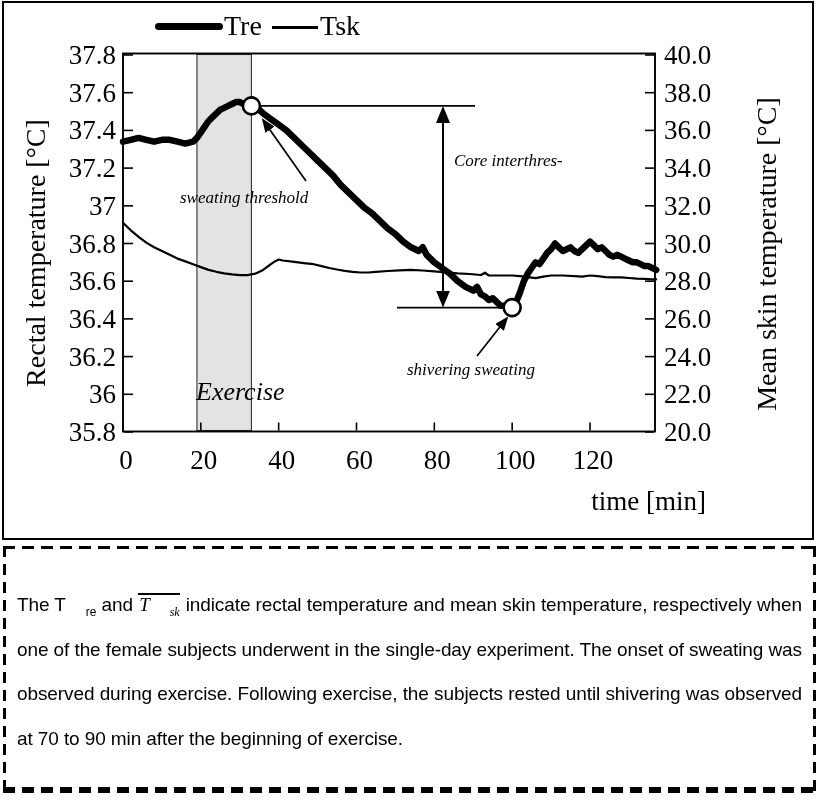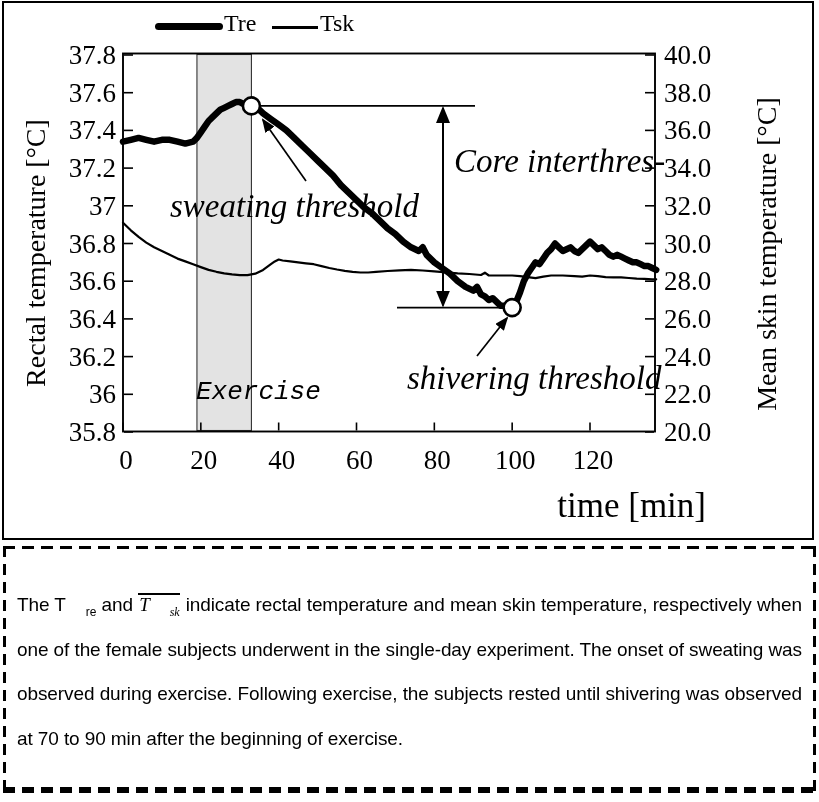--- a/index.html
+++ b/index.html
@@ -4,31 +4,31 @@
 <style>
   html,body{margin:0;padding:0;background:#fff;}
   .page{position:relative;width:819px;height:802px;background:#fff;overflow:hidden;
         font-family:"Liberation Serif","DejaVu Serif",serif;color:#000;}
   .figure-box{position:absolute;left:2px;top:1px;width:812px;height:539px;
         border:2px solid #000;box-sizing:border-box;background:#fff;}
   .chart-svg{position:absolute;left:0;top:0;}
   .legend-line-thick{position:absolute;left:155px;top:23px;width:68px;height:7px;
         background:#000;border-radius:4px;}
   .legend-line-thin{position:absolute;left:272px;top:26px;width:46px;height:3px;background:#000;}
-  .legend-label{position:absolute;top:10px;font-size:24px;}
+  .legend-label{position:absolute;top:10px;font-size:28px;}
   .lg-tre{left:224px;} .lg-tsk{left:320px;}
   .ylabel{position:absolute;font-size:28px;text-align:center;transform:rotate(-90deg);}
   .ylabel-left{left:-179px;top:237px;width:430px;}
   .ylabel-right{left:527px;top:238px;width:480px;}
-  .xlabel{position:absolute;left:500px;top:486px;width:206px;text-align:right;font-size:35px;}
-  .anno{position:absolute;font-style:italic;font-size:33px;white-space:nowrap;}
-  .anno-sweating{left:170px;top:188px;}
+  .xlabel{position:absolute;left:500px;top:486px;width:206px;text-align:right;font-size:27px;}
+  .anno{position:absolute;font-style:italic;font-size:17px;white-space:nowrap;}
+  .anno-sweating{left:180px;top:188px;}
   .anno-zone{left:454px;top:146px;line-height:30px;}
   .anno-shivering{left:407px;top:360px;}
-  .anno-exercise{left:196px;top:377px;font-size:26px;font-family:Liberation Mono, monospace;}
+  .anno-exercise{left:196px;top:377px;font-size:26px;}
   .caption-box{position:absolute;left:3px;top:546px;width:813px;height:247px;box-sizing:border-box;
     background-image:
       repeating-linear-gradient(90deg,#000 0 12px,transparent 12px 19px),
       repeating-linear-gradient(90deg,#000 0 12px,transparent 12px 19px),
       repeating-linear-gradient(180deg,#000 0 11px,transparent 11px 18px),
       repeating-linear-gradient(180deg,#000 0 11px,transparent 11px 18px);
     background-size:100% 3px,100% 6px,3px 100%,3px 100%;
     background-position:left top,left bottom,left top,right top;
     background-repeat:no-repeat;}
   .caption{margin:0;padding:37px 14px 0 14px;font-family:"Liberation Sans",sans-serif;
@@ -133,21 +133,21 @@
   <span class="legend-label lg-tsk">Tsk</span>
 
   <div class="ylabel ylabel-left">Rectal temperature [°C]</div>
   <div class="ylabel ylabel-right">Mean skin temperature [°C]</div>
   <div class="xlabel">time [min]</div>
 
   <div class="anno anno-sweating">sweating threshold</div>
   <div class="anno anno-zone">
     <div>Core interthres-</div>
   </div>
-  <div class="anno anno-shivering">shivering threshold</div>
+  <div class="anno anno-shivering">shivering sweating</div>
   <div class="anno anno-exercise">Exercise</div>
 
   <div class="caption-box">
     <p class="caption">
       <span>The T</span><sub>re</sub><span> and </span><span class="ovl"><span>T</span><sub>sk</sub></span><span> indicate rectal temperature and mean skin temperature, respectively when one of the female subjects underwent in the single-day experiment. The onset of sweating was observed during exercise. Following exercise, the subjects rested until shivering was observed at 70 to 90 min after the beginning of exercise.</span>
     </p>
   </div>
 </div>
 
 </body></html>

